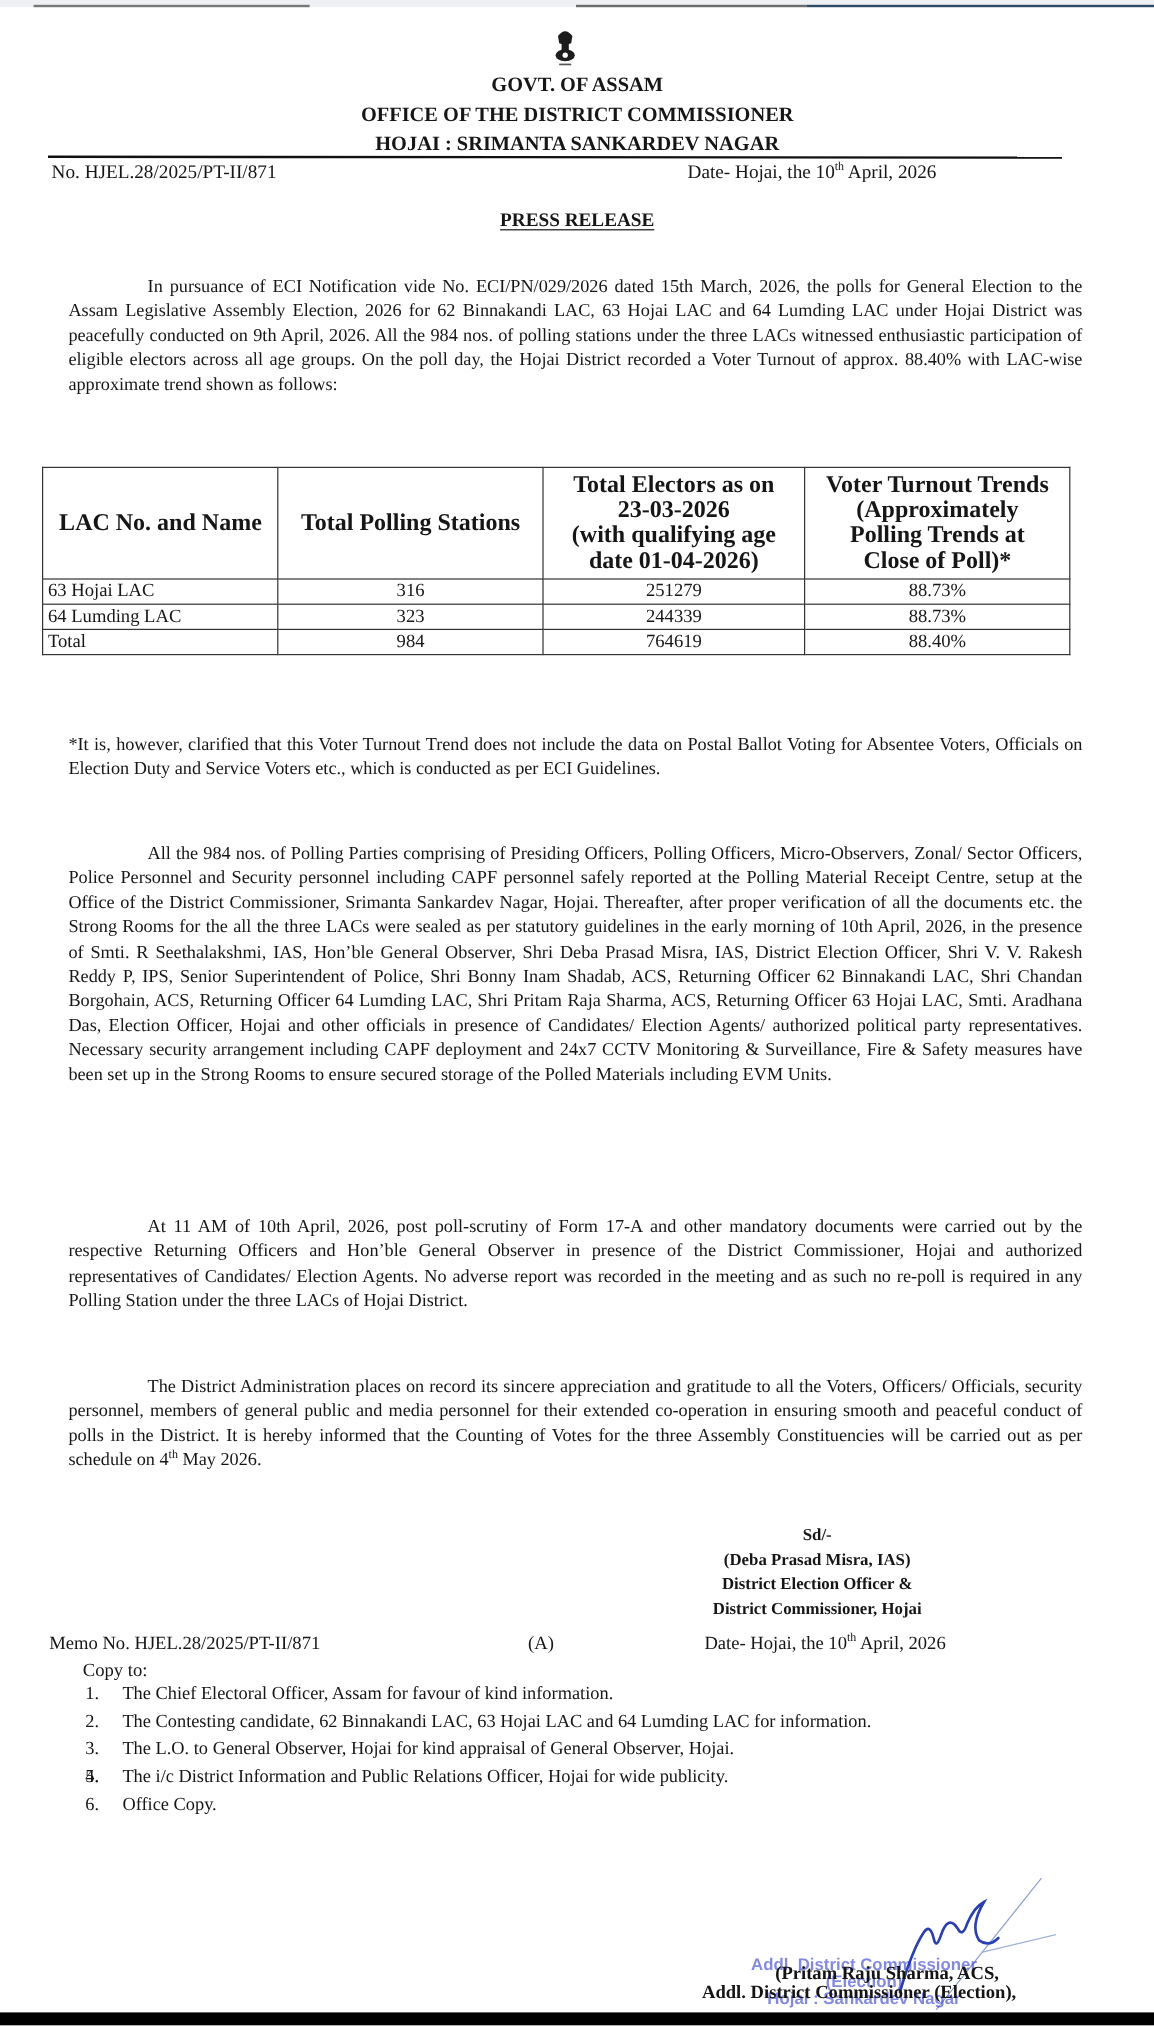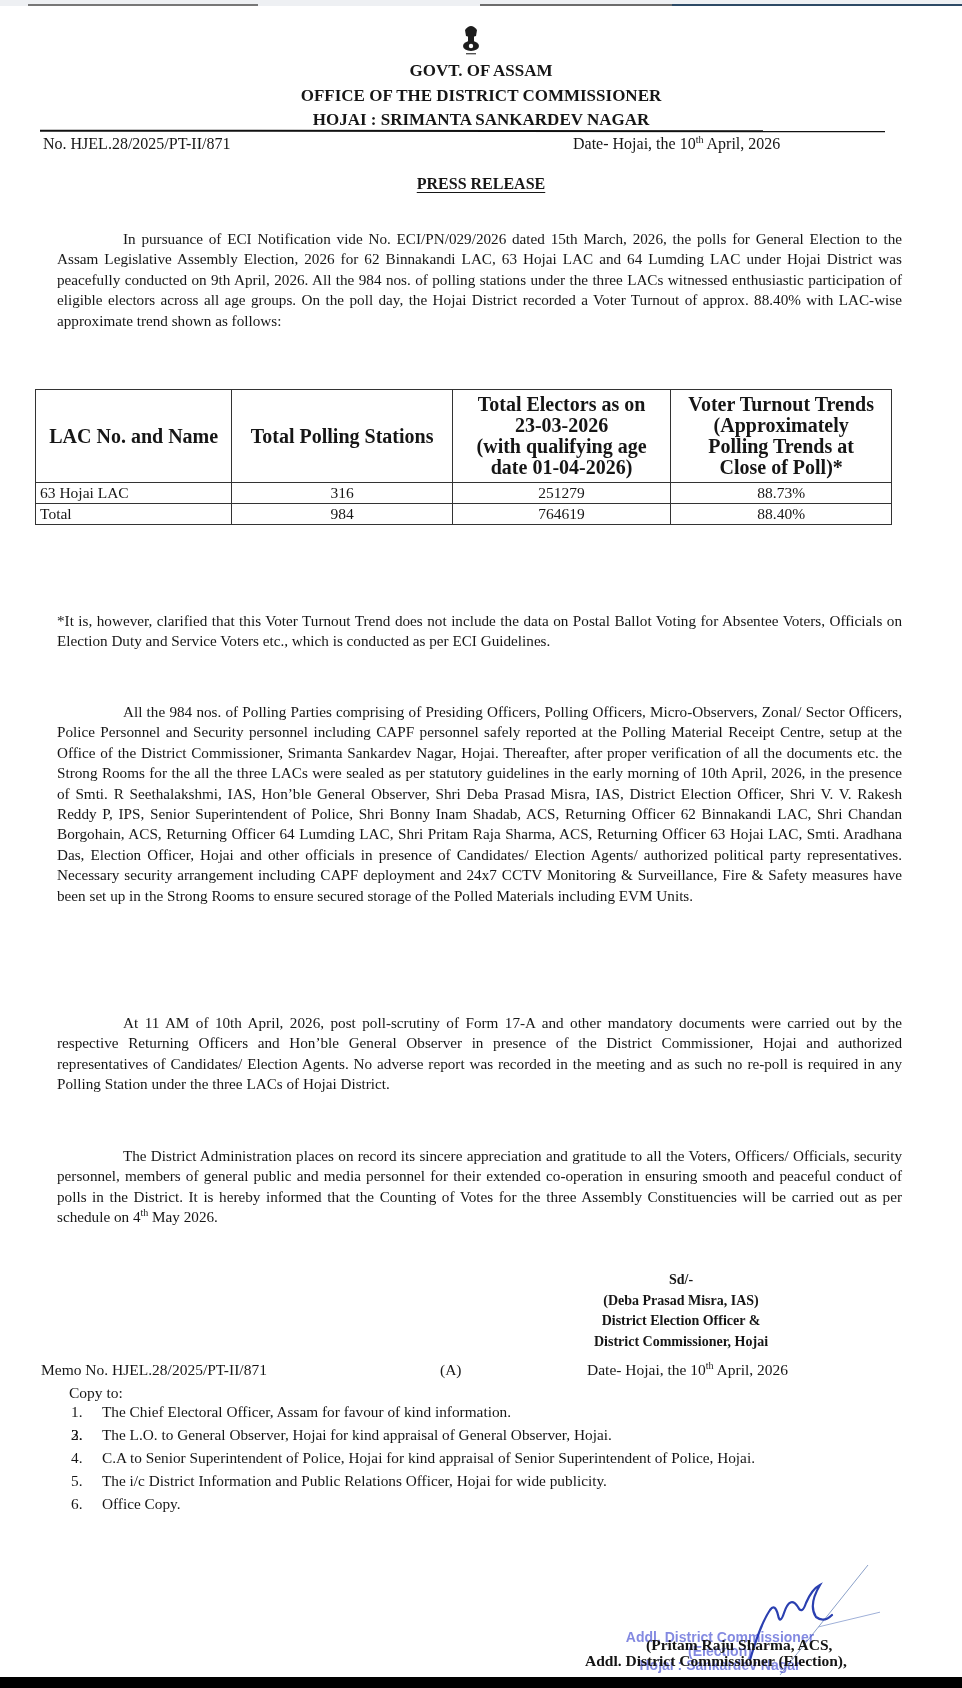--- a/index.html
+++ b/index.html
@@ -134,20 +134,26 @@
     </tr>
   </thead>
   <tbody>
     <tr>
       <td class="name">63 Hojai LAC</td>
       <td>316</td>
       <td>251279</td>
       <td>88.73%</td>
     </tr>
     <tr>
+      <td class="name">64 Lumding LAC</td>
+      <td>323</td>
+      <td>244339</td>
+      <td>88.73%</td>
+    </tr>
+    <tr>
       <td class="name">Total</td>
       <td>984</td>
       <td>764619</td>
       <td>88.40%</td>
     </tr>
   </tbody>
 </table>
 
 <p class="para note">*It is, however, clarified that this Voter Turnout Trend does not include the data on Postal Ballot Voting for Absentee Voters, Officials on Election Duty and Service Voters etc., which is conducted as per ECI Guidelines.</p>
 <p class="para p2">All the 984 nos. of Polling Parties comprising of Presiding Officers, Polling Officers, Micro-Observers, Zonal/ Sector Officers, Police Personnel and Security personnel including CAPF personnel safely reported at the Polling Material Receipt Centre, setup at the Office of the District Commissioner, Srimanta Sankardev Nagar, Hojai. Thereafter, after proper verification of all the documents etc. the Strong Rooms for the all the three LACs were sealed as per statutory guidelines in the early morning of 10th April, 2026, in the presence of  Smti. R Seethalakshmi, IAS, Hon’ble General Observer, Shri Deba Prasad Misra, IAS, District Election Officer, Shri V. V. Rakesh Reddy P, IPS, Senior Superintendent of Police, Shri Bonny Inam Shadab, ACS, Returning Officer 62 Binnakandi LAC, Shri Chandan Borgohain, ACS, Returning Officer 64 Lumding LAC, Shri Pritam Raja Sharma, ACS, Returning Officer 63 Hojai LAC, Smti. Aradhana Das, Election Officer, Hojai and other officials in presence of Candidates/ Election Agents/ authorized political party representatives. Necessary security arrangement including CAPF deployment and 24x7 CCTV Monitoring &amp; Surveillance, Fire &amp; Safety measures have been set up in the Strong Rooms to ensure secured storage of the Polled Materials including EVM Units.</p>
@@ -161,23 +167,23 @@
   <div>District Commissioner, Hojai</div>
 </div>
 
 <div class="memo memo-no">Memo No.  HJEL.28/2025/PT-II/871</div>
 <div class="memo memo-a">(A)</div>
 <div class="memo memo-date"><span>Date- Hojai, the 10</span><sup>th</sup><span> April, 2026</span></div>
 <div class="copyto">Copy to:</div>
 
 <ol class="copylist">
   <li><span class="num">1.</span><span>The Chief Electoral Officer, Assam for favour of kind information.</span></li>
-  <li><span class="num">2.</span></li>
+  <li><span class="num">2.</span><span>The Contesting candidate, 62 Binnakandi LAC, 63 Hojai LAC and 64 Lumding LAC for information.</span></li>
   <li><span class="num">3.</span><span>The L.O. to General Observer, Hojai for kind appraisal of General Observer, Hojai.</span></li>
-  <li><span class="num">4.</span><span>C.A to Senior Superintendent of Police, Hojai for kind appraisal of Senior Superintendent of Police, Hojai.</span></li>
+  <li><span class="num">4.</span></li>
   <li><span class="num">5.</span><span>The i/c District Information and Public Relations Officer, Hojai for wide publicity.</span></li>
   <li><span class="num">6.</span><span>Office Copy.</span></li>
 </ol>
 
 <svg class="signature-svg" viewBox="0 0 160 110">
   <path d="M148 0 L60 110" stroke="#8aa0c8" stroke-width="1" fill="none"></path>
   <path d="M30 95 Q40 60 50 45 Q55 38 58 50 Q60 60 64 48 Q70 30 78 42 Q82 50 86 38 Q92 24 100 20 Q88 40 96 52 Q104 58 112 50" stroke="#2a3fb0" stroke-width="2.2" fill="none" stroke-linecap="round"></path>
   <path d="M98 62 L190 40" stroke="#9fb0d8" stroke-width="1" fill="none"></path>
 </svg>
 <div class="stamp">

